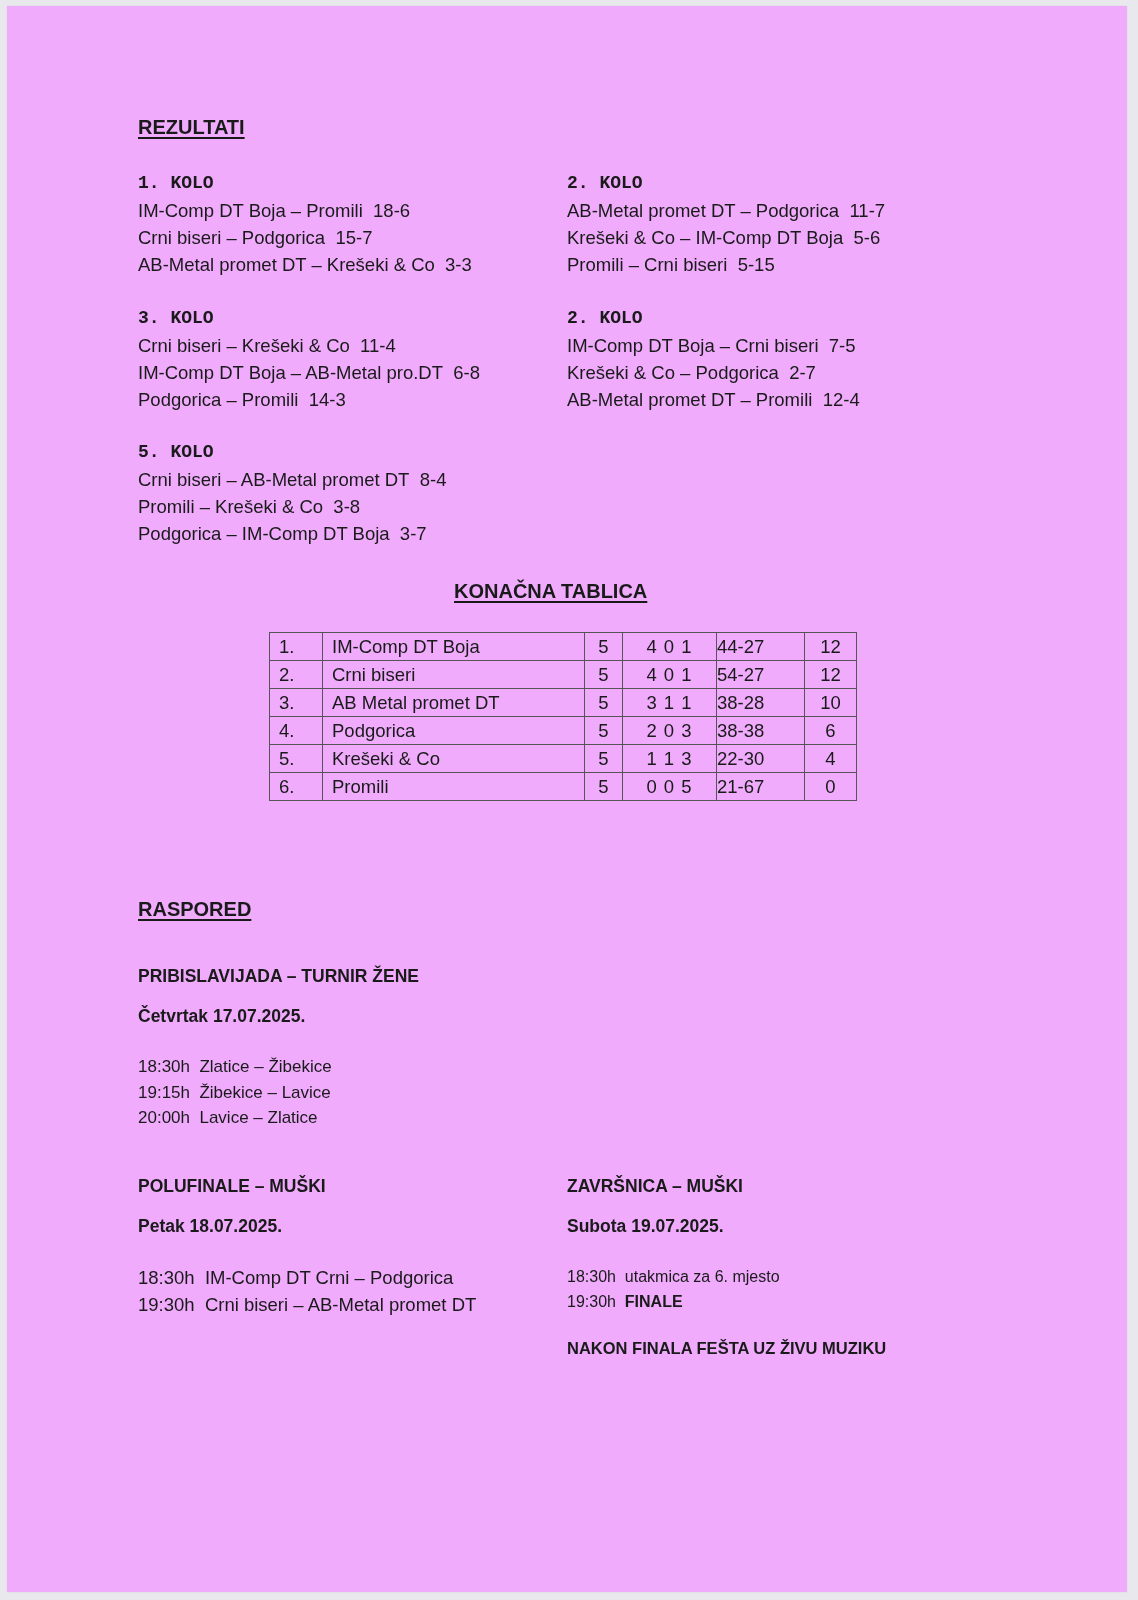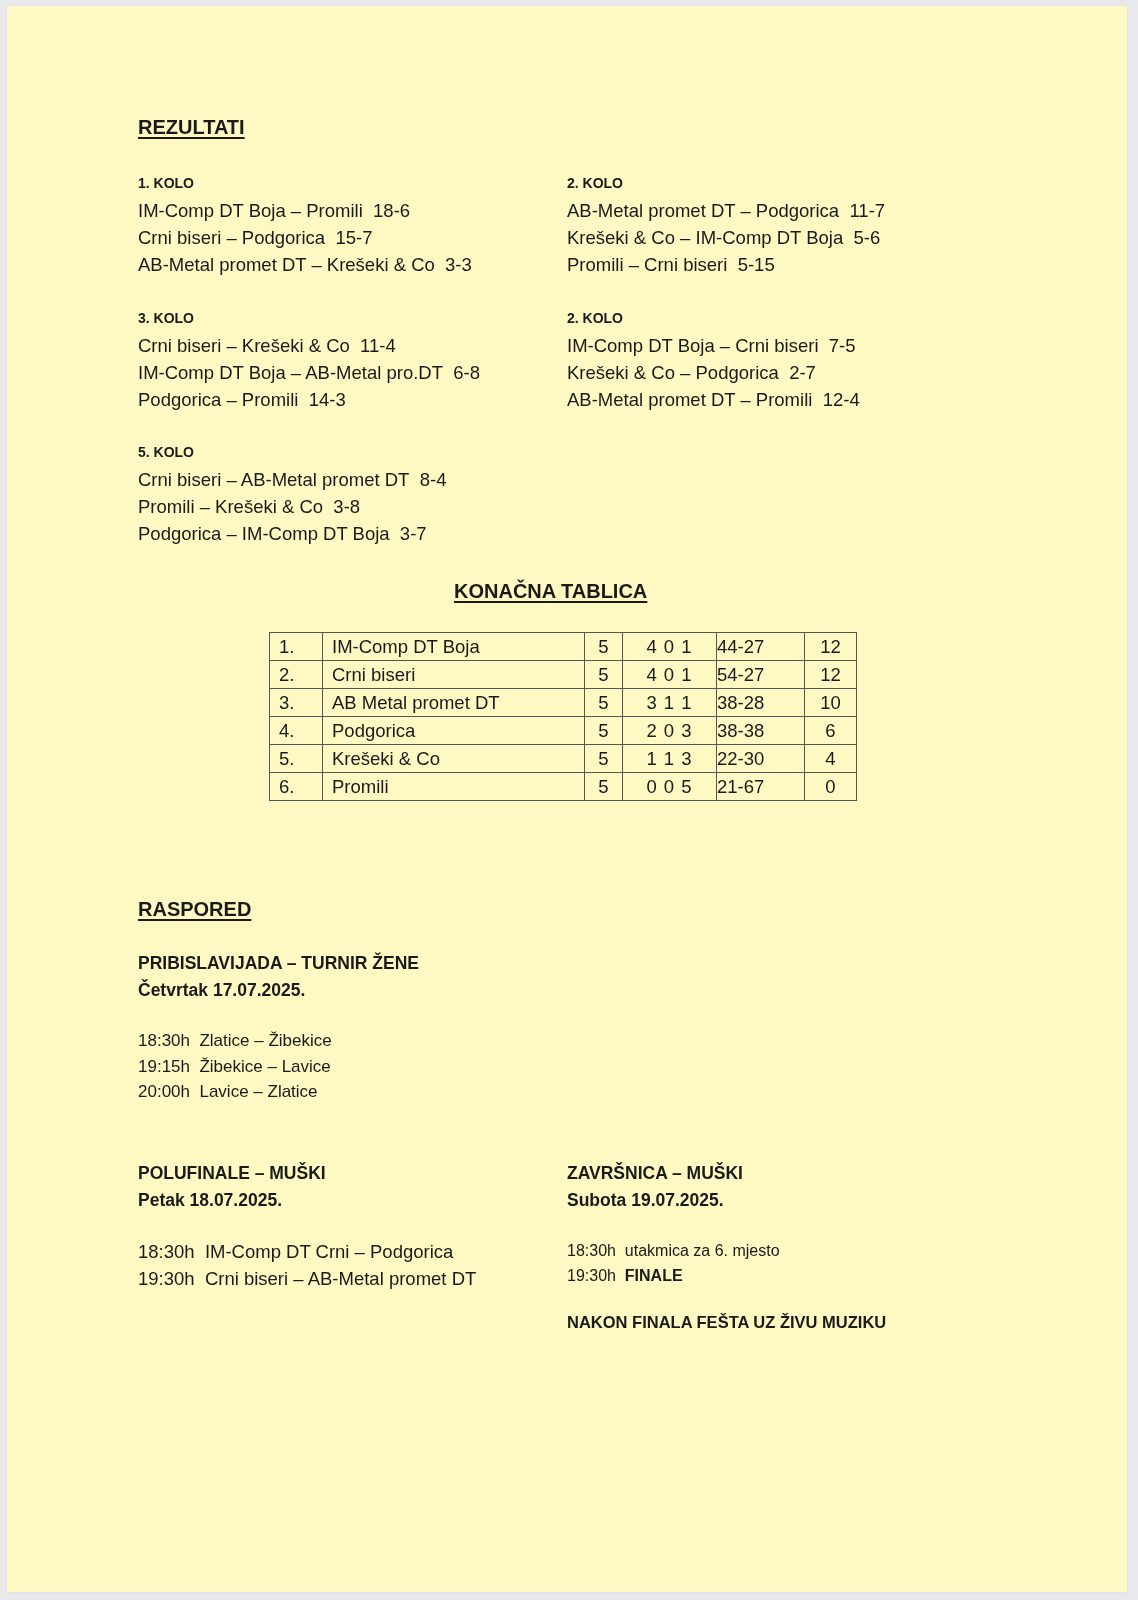--- a/index.html
+++ b/index.html
@@ -8,29 +8,29 @@
     background: #e9e8ec;
     font-family: "Liberation Sans", "DejaVu Sans", sans-serif;
     color: #1a1a1a;
     position: relative;
     overflow: hidden;
   }
   .page {
     position: absolute;
     left: 7px; top: 6px;
     width: 1120px; height: 1586px;
-    background: #fef9c3;
+    background: #f0abfc;
     box-shadow: 0 0 2px rgba(0,0,0,0.08);
   }
   .abs { position: absolute; white-space: nowrap; }
   .h-section {
     font-weight: bold; font-size: 20px; text-decoration: underline;
     text-underline-offset: 3px;
   }
-  .h-kolo { font-weight: bold; font-size: 14px; }
+  .h-kolo { font-weight: bold; font-size: 18px; font-family: Liberation Mono, monospace; }
   .match { font-size: 18.5px; line-height: 27px; }
   .match b { font-weight: normal; }
   .block { position: absolute; }
   .block .line { height: 27px; line-height: 27px; white-space: nowrap; }
 
   table.standings {
     position: absolute;
     left: 262px; top: 626px;
     border-collapse: collapse;
     font-size: 18.5px;
@@ -40,21 +40,21 @@
     height: 27px; padding: 0;
     line-height: 27px;
   }
   td.c-rank { width: 43px; padding-left: 9px !important; text-align: left; }
   td.c-team { width: 252px; padding-left: 9px !important; text-align: left; margin-left: 21px; }
   td.c-p { width: 37px; text-align: center; }
   td.c-wdl { width: 93px; text-align: center; letter-spacing: 1px; }
   td.c-score { width: 87px; text-align: left; }
   td.c-pts { width: 51px; text-align: center; }
 
-  .sched-title { font-weight: bold; font-size: 17.5px; line-height: 27px; }
+  .sched-title { font-weight: bold; font-size: 17.5px; line-height: 27px; margin-top: 13px; }
   .sched-line { font-size: 17px; line-height: 25.5px; }
   .sched-line-lg { font-size: 18.5px; line-height: 27px; }
   .sched-line-sm { font-size: 16px; line-height: 25px; }
   .note { font-weight: bold; font-size: 16.5px; }
 </style>
 </head>
 <body>
 
 <div class="page">
 

